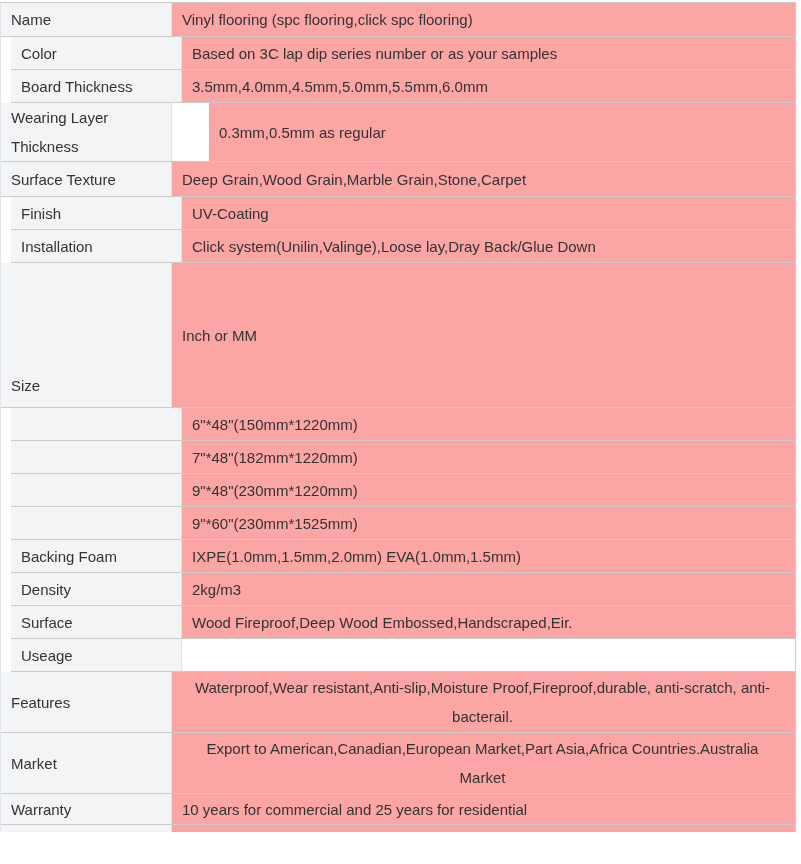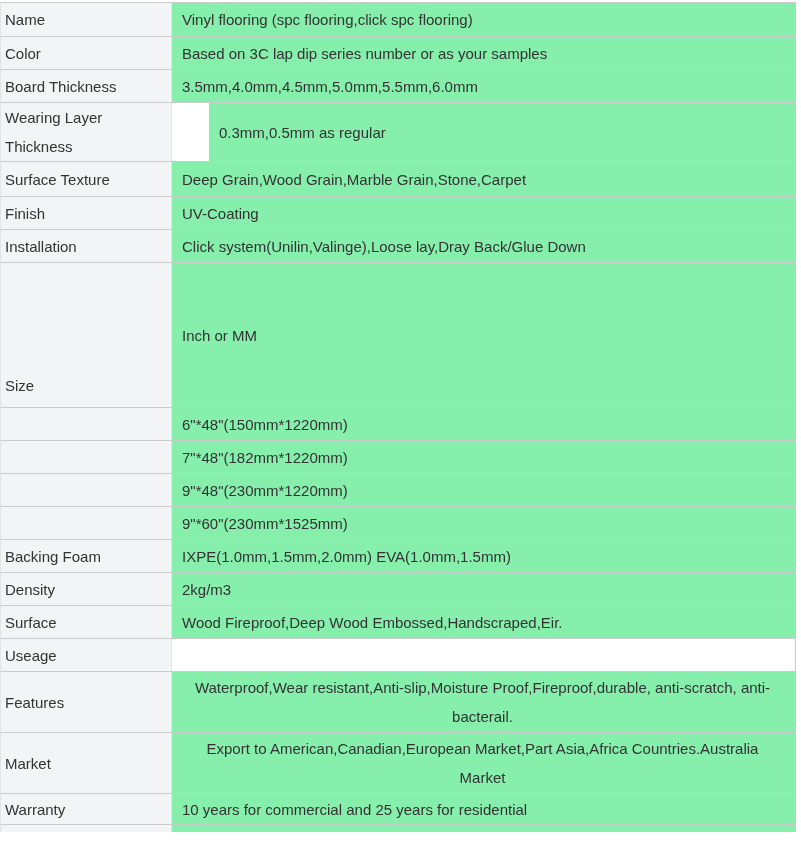--- a/index.html
+++ b/index.html
@@ -31,30 +31,30 @@
     align-items: center;
     font-size: 15px;
     line-height: 29px;
     color: #333333;
     overflow: hidden;
   }
   .cell.label {
     flex: 0 0 171px;
     background: #f3f4f6;
     border-right: 1px solid #e1e4e9;
-    padding: 0 4px;
+    padding: 0 10px;
   }
   .cell.value {
     flex: 1 1 auto;
-    background: #86efac;
+    background: #fca5a5;
     padding: 0 12px 0 10px;
   }
   
   .h34  { height: 34px; }
-  .h33  { height: 33px; }
+  .h33  { height: 33px; margin-left: 10px; }
   .h59  { height: 59px; gap: 37px; }
   .h35  { height: 35px; }
   .h145 { height: 145px; }
   .h61  { height: 61px; text-align: center; }
   .h31  { height: 31px; }
   .h7   { height: 7px; border-bottom: none; }
   
   .size-row .cell.label { align-items: flex-end; padding-bottom: 7px; }
   .size-row .cell.value { align-items: center; }
 </style>

